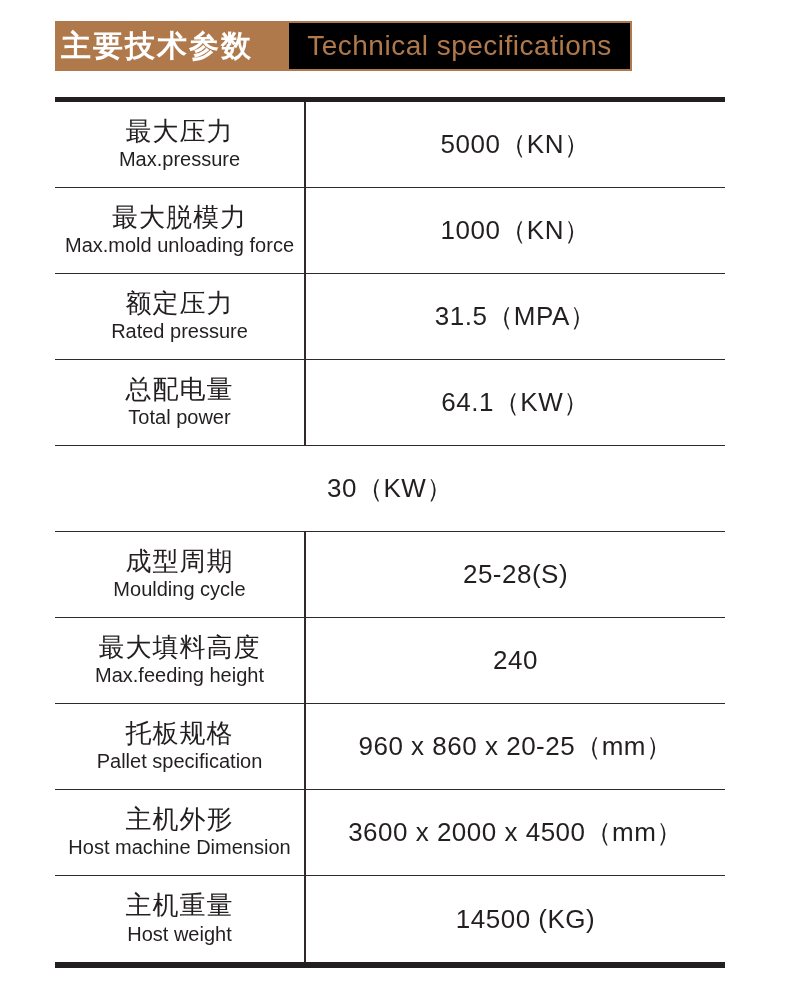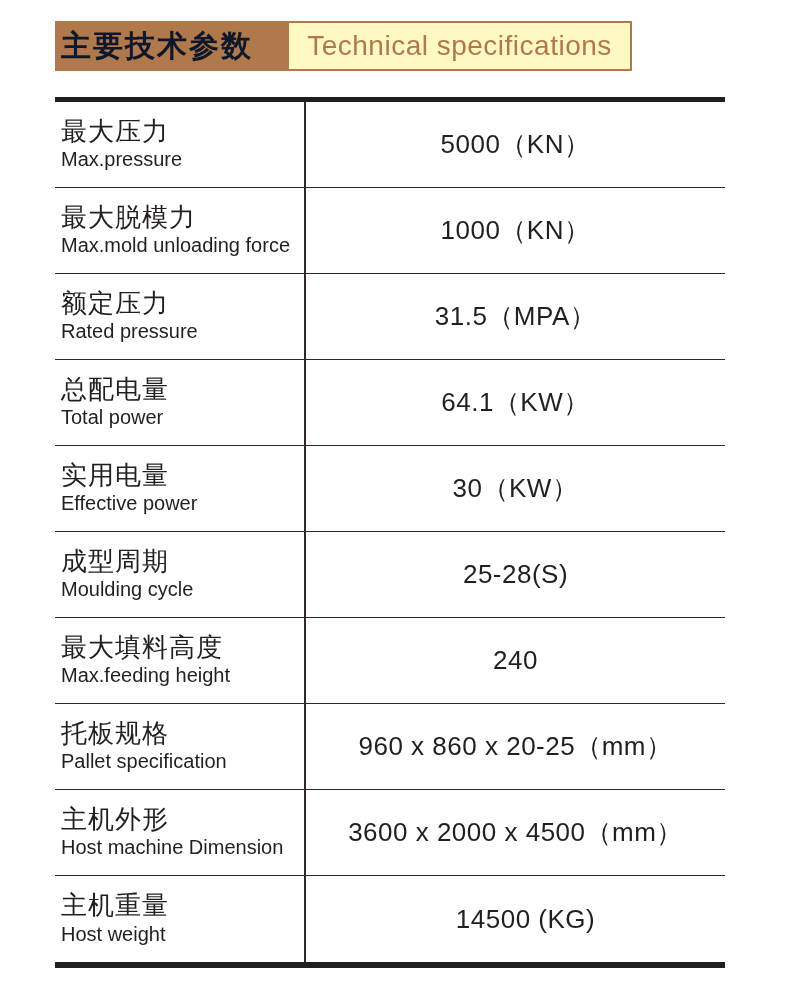--- a/index.html
+++ b/index.html
@@ -4,40 +4,40 @@
 <style>
   :root { --accent:#b0794c; --ink:#231f20; --line:#2f292a; }
   * { margin:0; padding:0; box-sizing:border-box; }
   body {
     width:800px; height:1000px; background:#ffffff; position:relative;
     font-family:"Liberation Sans", sans-serif; color:var(--ink);
     overflow:hidden;
   }
   .header-band { position:absolute; left:55px; top:21px; height:50px; display:flex; }
   .header-zh {
-    width:232px; height:50px; background:var(--accent); color:#0f172a;
+    width:232px; height:50px; background:var(--accent); color:#ffffff;
     font-size:30px; font-weight:bold; letter-spacing:2px;
     display:flex; align-items:center; justify-content:center;
     padding-right:28px;
   }
   .header-en {
-    width:345px; height:50px; background:#fef9c3;
+    width:345px; height:50px; background:#000000;
     border:2px solid var(--accent); color:var(--accent);
     font-size:28px; display:flex; align-items:center; justify-content:center;
     letter-spacing:0.5px;
   }
   .spec-table {
     position:absolute; left:55px; top:97px; width:670px;
     border-top:5px solid var(--ink); border-bottom:6px solid var(--ink);
   }
   .spec-row { display:flex; height:86px; border-bottom:1.5px solid var(--line); }
   .spec-row:last-child { border-bottom:none;gap:20px; }
   .cell-label {
     width:251px; border-right:2px solid var(--line);
-    display:flex; flex-direction:column; align-items:flex-start; justify-content:center;
+    display:flex; flex-direction:column; align-items:center; justify-content:center;
     text-align:center; padding:0 6px;
   }
   .label-zh { font-size:26px; letter-spacing:1px; line-height:1.15; }
   .label-en { font-size:20px; line-height:1.25; margin-top:1px; }
   .cell-value {
     flex:1; display:flex; align-items:center; justify-content:center;
     font-size:26px; letter-spacing:0.5px; text-align:center; padding:0 20px;
   }
 </style>
 </head>
@@ -77,24 +77,20 @@
 
   <div class="spec-row">
     <div class="cell-label">
       <div class="label-zh">总配电量</div>
       <div class="label-en">Total power</div>
     </div>
     <div class="cell-value">64.1（KW）</div>
   </div>
 
   <div class="spec-row">
-    <div class="cell-label">
-      <div class="label-zh">实用电量</div>
-      <div class="label-en">Effective power</div>
-    </div>
     <div class="cell-value">30（KW）</div>
   </div>
 
   <div class="spec-row">
     <div class="cell-label">
       <div class="label-zh">成型周期</div>
       <div class="label-en">Moulding cycle</div>
     </div>
     <div class="cell-value">25-28(S)</div>
   </div>

